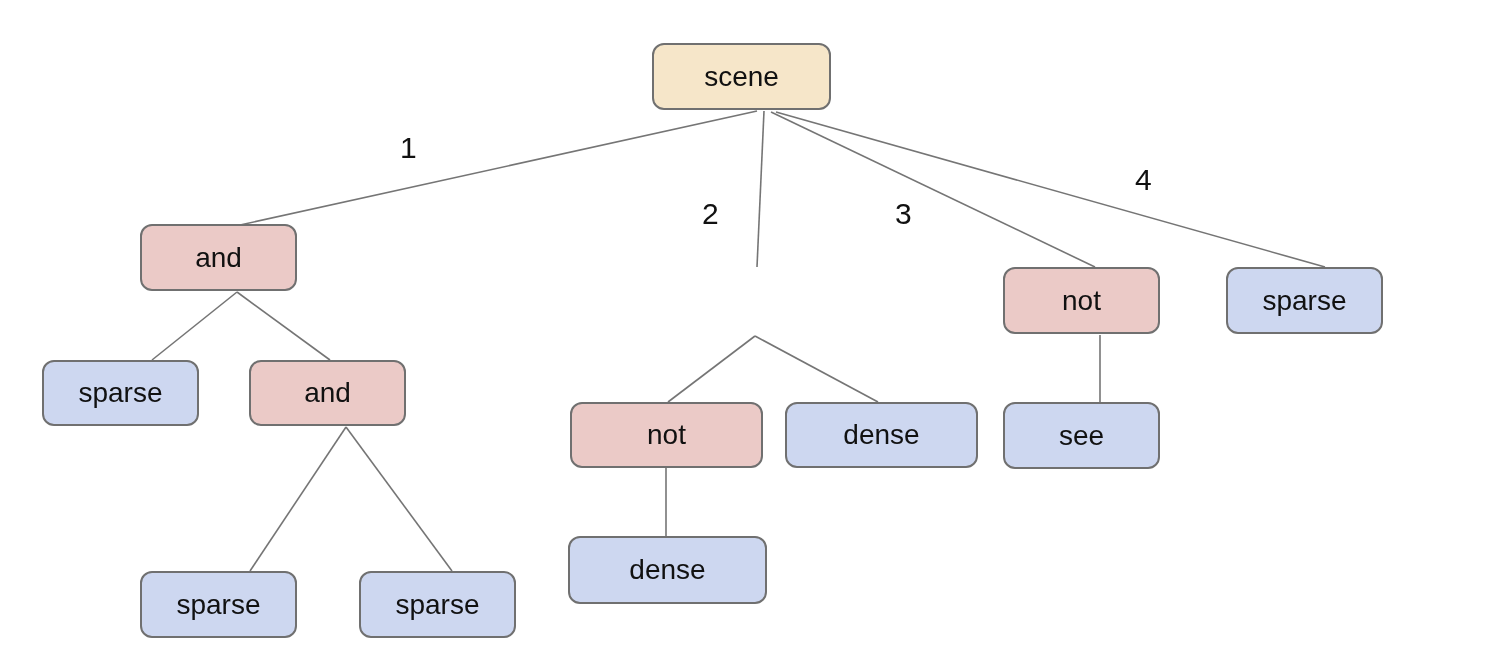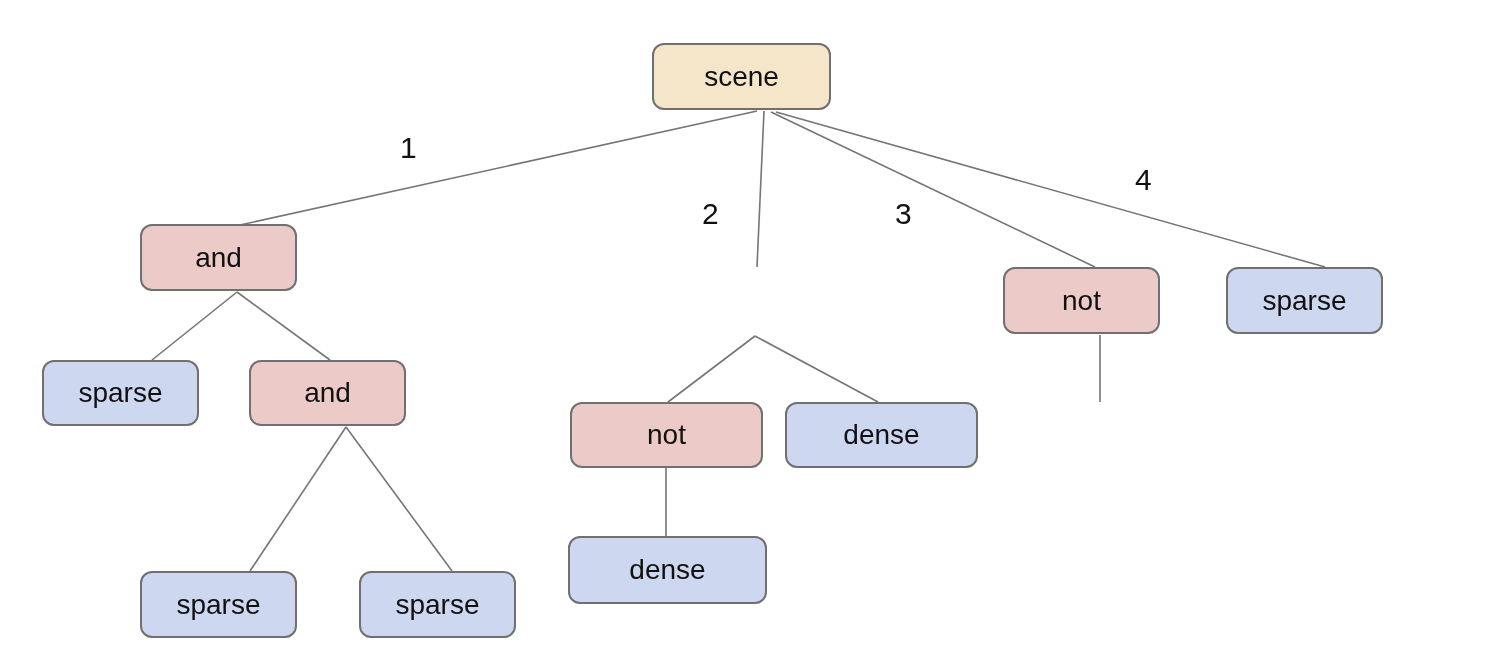--- a/index.html
+++ b/index.html
@@ -78,19 +78,20 @@
 
   <div class="node operator" style="left:140px;  top:224px">and</div>
   <div class="node operator" style="left:1003px; top:267px">not</div>
   <div class="node leaf" style="left:1226px; top:267px">sparse</div>
 
   <div class="node leaf" style="left:42px;   top:360px; height:66px">sparse</div>
   <div class="node operator" style="left:249px;  top:360px; height:66px">and</div>
 
   <div class="node operator" style="left:570px;  top:402px; width:193px; height:66px">not</div>
   <div class="node leaf" style="left:785px;  top:402px; width:193px; height:66px">dense</div>
+  <div class="node leaf" style="left:1003px; top:402px">see</div>
 
   <div class="node leaf" style="left:568px;  top:536px; width:199px; height:68px">dense</div>
 
   <div class="node leaf" style="left:140px;  top:571px">sparse</div>
   <div class="node leaf" style="left:359px;  top:571px">sparse</div>
 
 </div>
 
 </body></html>

